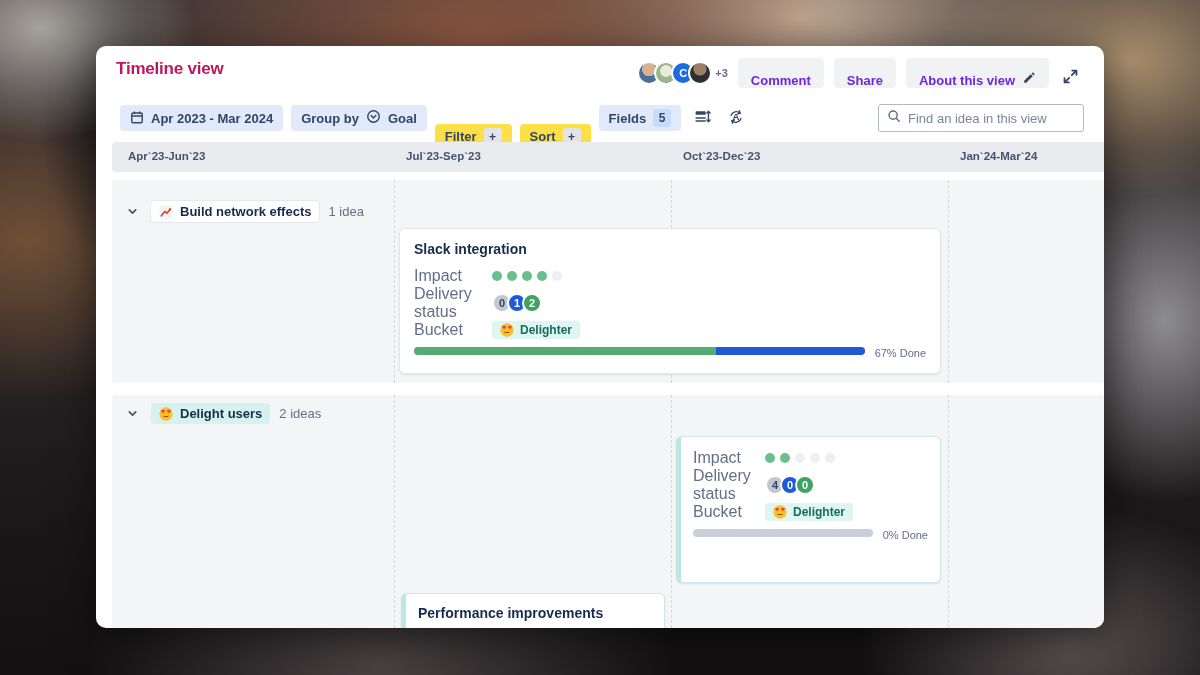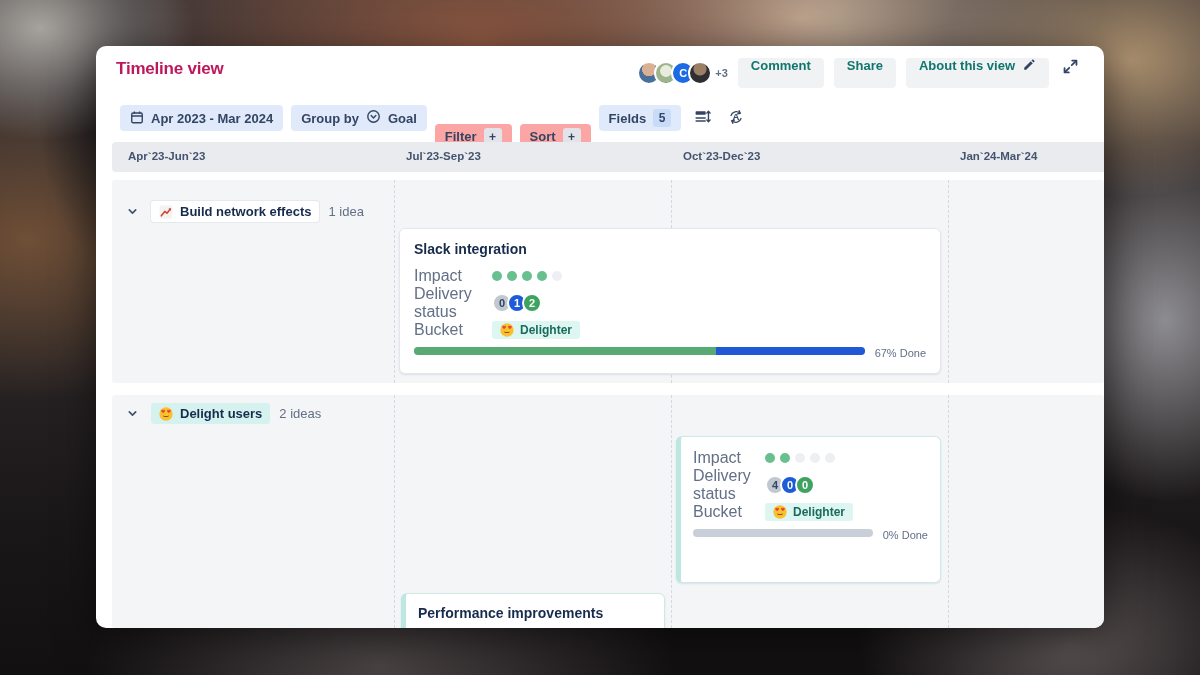--- a/index.html
+++ b/index.html
@@ -32,31 +32,31 @@
   .header-right { position:absolute; right:22px; top:12px; height:30px; display:flex; align-items:center; gap:10px; }
   .avatar-stack { display:flex; align-items:center; }
   .avatar { width:24px; height:24px; border-radius:50%; border:2px solid #fff; margin-left:-7px; display:flex; align-items:center; justify-content:center; font-size:11px; font-weight:700; color:#fff; }
   .avatar:first-child { margin-left:0; }
   .av1 { background:radial-gradient(circle at 50% 32%, #d9b091 0 40%, #4a6f9b 42%); }
   .av2 { background:radial-gradient(circle at 50% 40%, #e9ecdd 0 35%, #9cb58b 40% 70%, #7d9a70 72%); }
   .av3 { background:#1d6ae5; }
   .av4 { background:radial-gradient(circle at 50% 30%, #9c8066 0 36%, #2f2f33 40%); }
   .avatar-overflow { margin-left:3px; font-size:11px; color:#626f86; font-weight:600; }
 
-  .hbtn { height:30px; border:none; border-radius:4px; background:#f1f2f4; color:#0f766e;
+  .hbtn { height:30px; border:none; border-radius:4px; background:#f1f2f4; color:#6d28d9;
           font-family:inherit; font-size:13px; font-weight:600; padding:0 13px;
-          display:flex; align-items:flex-start; gap:7px; cursor:pointer; }
+          display:flex; align-items:flex-end; gap:7px; cursor:pointer; }
   .icon-plain { background:transparent; padding:0 3px; }
 
   
   .toolbar { position:absolute; left:24px; top:59px; display:flex; align-items:center; gap:8px; height:26px; }
   .pill { height:26px; border:none; border-radius:4px; display:flex; align-items:center; gap:7px;
           padding:0 10px; font-family:inherit; font-size:13px; font-weight:600; color:#344563; cursor:pointer; }
   .pill.blue { background:#e0eafb; }
-  .pill.gray { background:#fca5a5;margin-top:37px; }
+  .pill.gray { background:#fde047;margin-top:37px; }
   .mini-chip { min-width:18px; height:18px; border-radius:3px; display:flex; align-items:center; justify-content:center;
                font-size:12px; font-weight:600; color:#344563; padding:0 4px; }
   .pill.gray .mini-chip { background:#e2e4e9; }
   .pill.blue .mini-chip { background:#c8dcf9; }
   .tool-icon-btn { width:26px; height:26px; border:none; background:transparent; border-radius:4px; display:flex; align-items:center; justify-content:center; cursor:pointer; color:#344563; }
 
   .search-box { position:absolute; right:20px; top:58px; width:206px; height:28px;
                 border:1px solid #b3b9c4; border-radius:3px; background:#fff; display:flex; align-items:center; padding:0 8px; gap:7px; }
   .search-box input { border:none; outline:none; flex:1; font-family:inherit; font-size:13px; color:#44546f; background:transparent; }
   .search-box input::placeholder { color:#7a8699; }
@@ -210,20 +210,29 @@
             <text x="9" y="12.2" text-anchor="middle" font-family="Liberation Sans, sans-serif" font-size="9.5" font-weight="700" fill="#344563">A</text>
             <path d="M4 7.5 A5.4 5.4 0 0 1 13 5.2" fill="none" stroke="#344563" stroke-width="1.3" stroke-linecap="round"></path>
             <path d="M12.2 2.7 l1 2.6 -2.7.6" fill="none" stroke="#344563" stroke-width="1.3" stroke-linecap="round" stroke-linejoin="round"></path>
             <path d="M14 10.5 A5.4 5.4 0 0 1 5 12.8" fill="none" stroke="#344563" stroke-width="1.3" stroke-linecap="round"></path>
             <path d="M5.8 15.3 l-1-2.6 2.7-.6" fill="none" stroke="#344563" stroke-width="1.3" stroke-linecap="round" stroke-linejoin="round"></path>
           </svg>
       </span>
     </button>
   </div>
 
+  <div class="search-box">
+    <span>
+      <svg width="14" height="14" viewBox="0 0 16 16" fill="none" stroke="#626f86" stroke-width="1.7" stroke-linecap="round">
+          <circle cx="7" cy="7" r="4.6"></circle>
+          <line x1="10.6" y1="10.6" x2="14" y2="14"></line>
+        </svg>
+    </span>
+    <input type="text" placeholder="Find an idea in this view" style="">
+  </div>
 
   <div class="quarter-band">
     <span class="quarter-label" style="left:16px">Apr`23-Jun`23</span>
     <span class="quarter-label" style="left:294px">Jul`23-Sep`23</span>
     <span class="quarter-label" style="left:571px">Oct`23-Dec`23</span>
     <span class="quarter-label" style="left:848px">Jan`24-Mar`24</span>
   </div>
 
   <div class="section section-1">
     <div class="colsep c1"></div>

